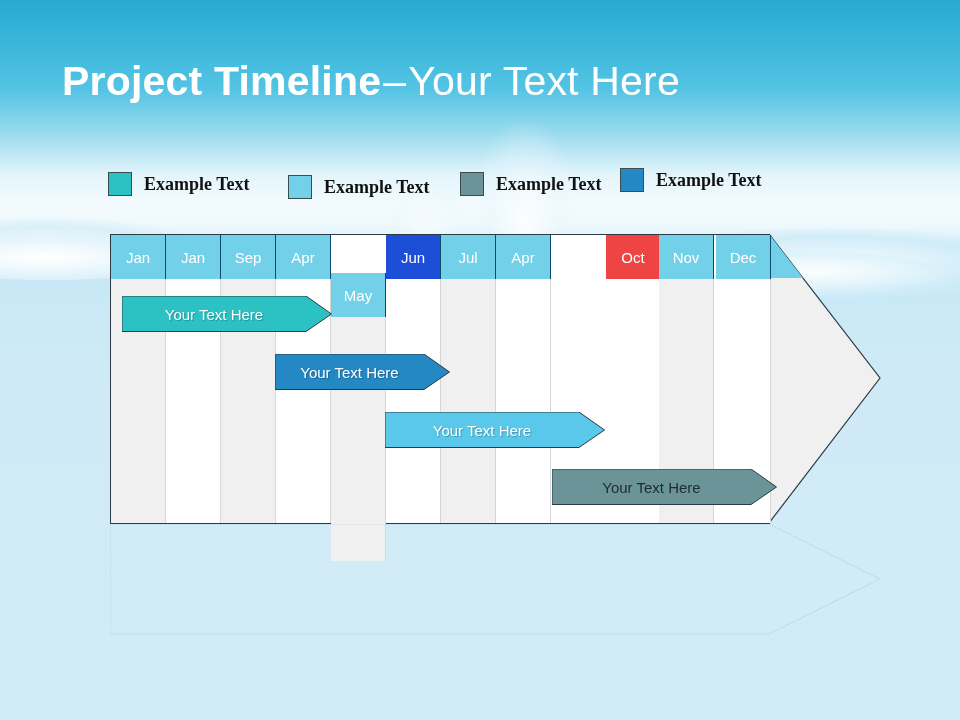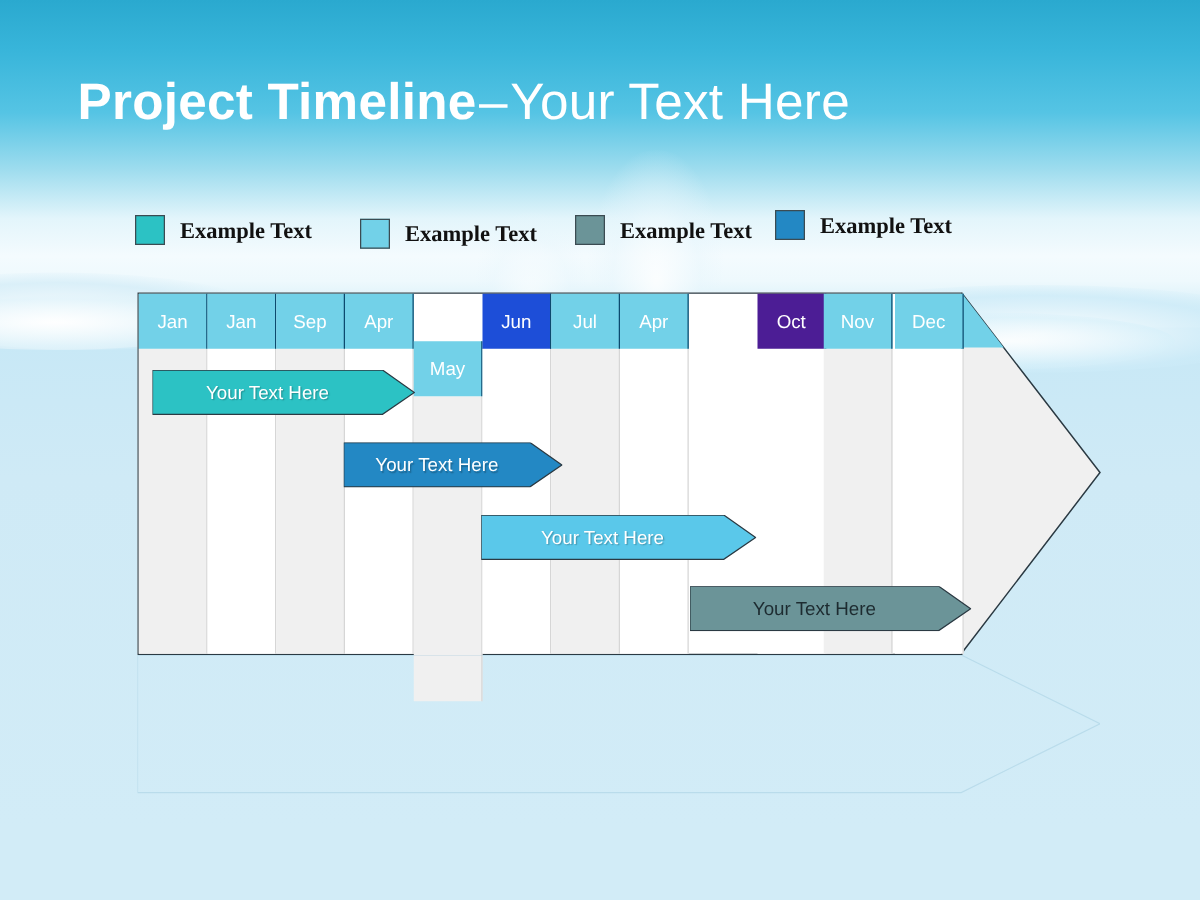--- a/index.html
+++ b/index.html
@@ -301,21 +301,21 @@
           <div class="month-head" style="background: rgb(114, 209, 232);">Jul</div>
         </div>
         <div class="month-col" style="left: 385px;">
           <div class="col-fill"></div>
           <div class="col-sep"></div>
           <div class="month-head" style="background: rgb(114, 209, 232);">Apr</div>
         </div>
         <div class="month-col" style="left: 495px;">
           <div class="col-fill"></div>
           <div class="col-sep"></div>
-          <div class="month-head" style="background: #4c1d95;">Oct</div>
+          <div class="month-head" style="background: #ef4444;">Oct</div>
         </div>
         <div class="month-col alt" style="left: 548px;">
           <div class="col-fill"></div>
           <div class="col-sep"></div>
           <div class="month-head" style="background: rgb(114, 209, 232);">Nov</div>
         </div>
         <div class="month-col" style="left: 605px;">
           <div class="col-fill"></div>
           <div class="col-sep"></div>
           <div class="month-head" style="background: rgb(114, 209, 232);">Dec</div>

